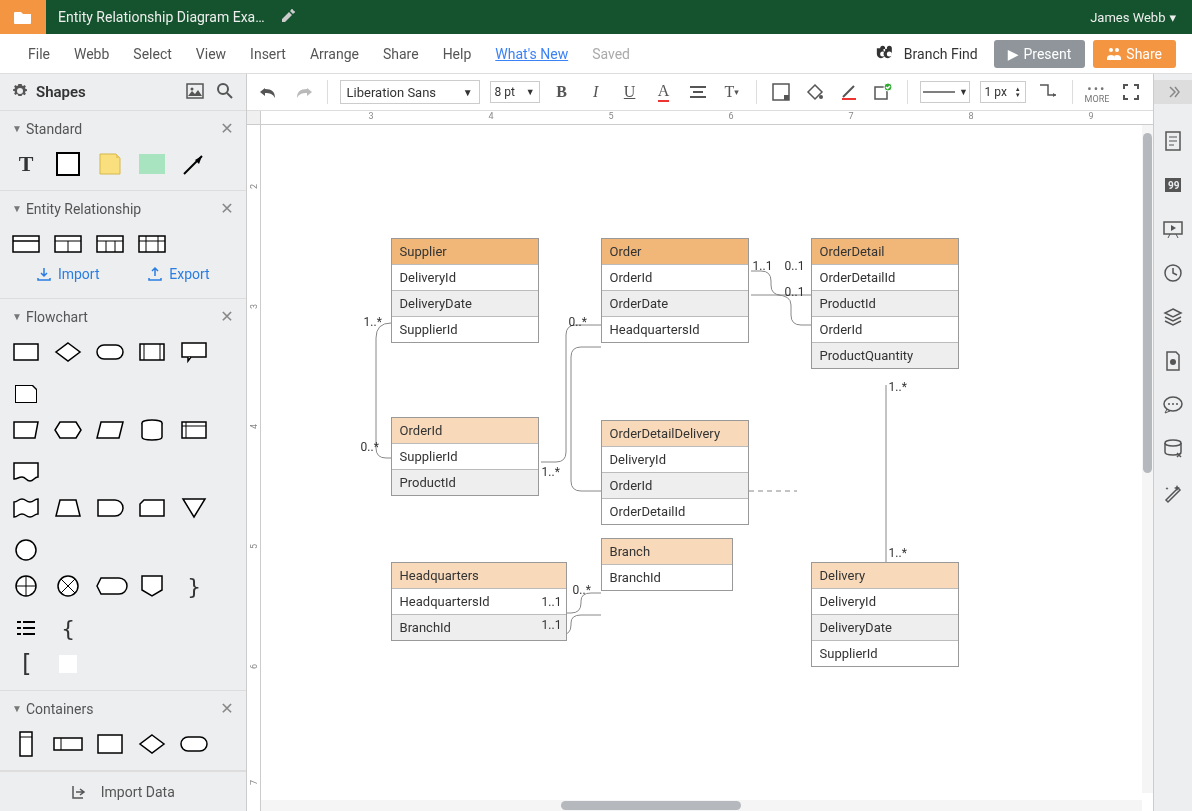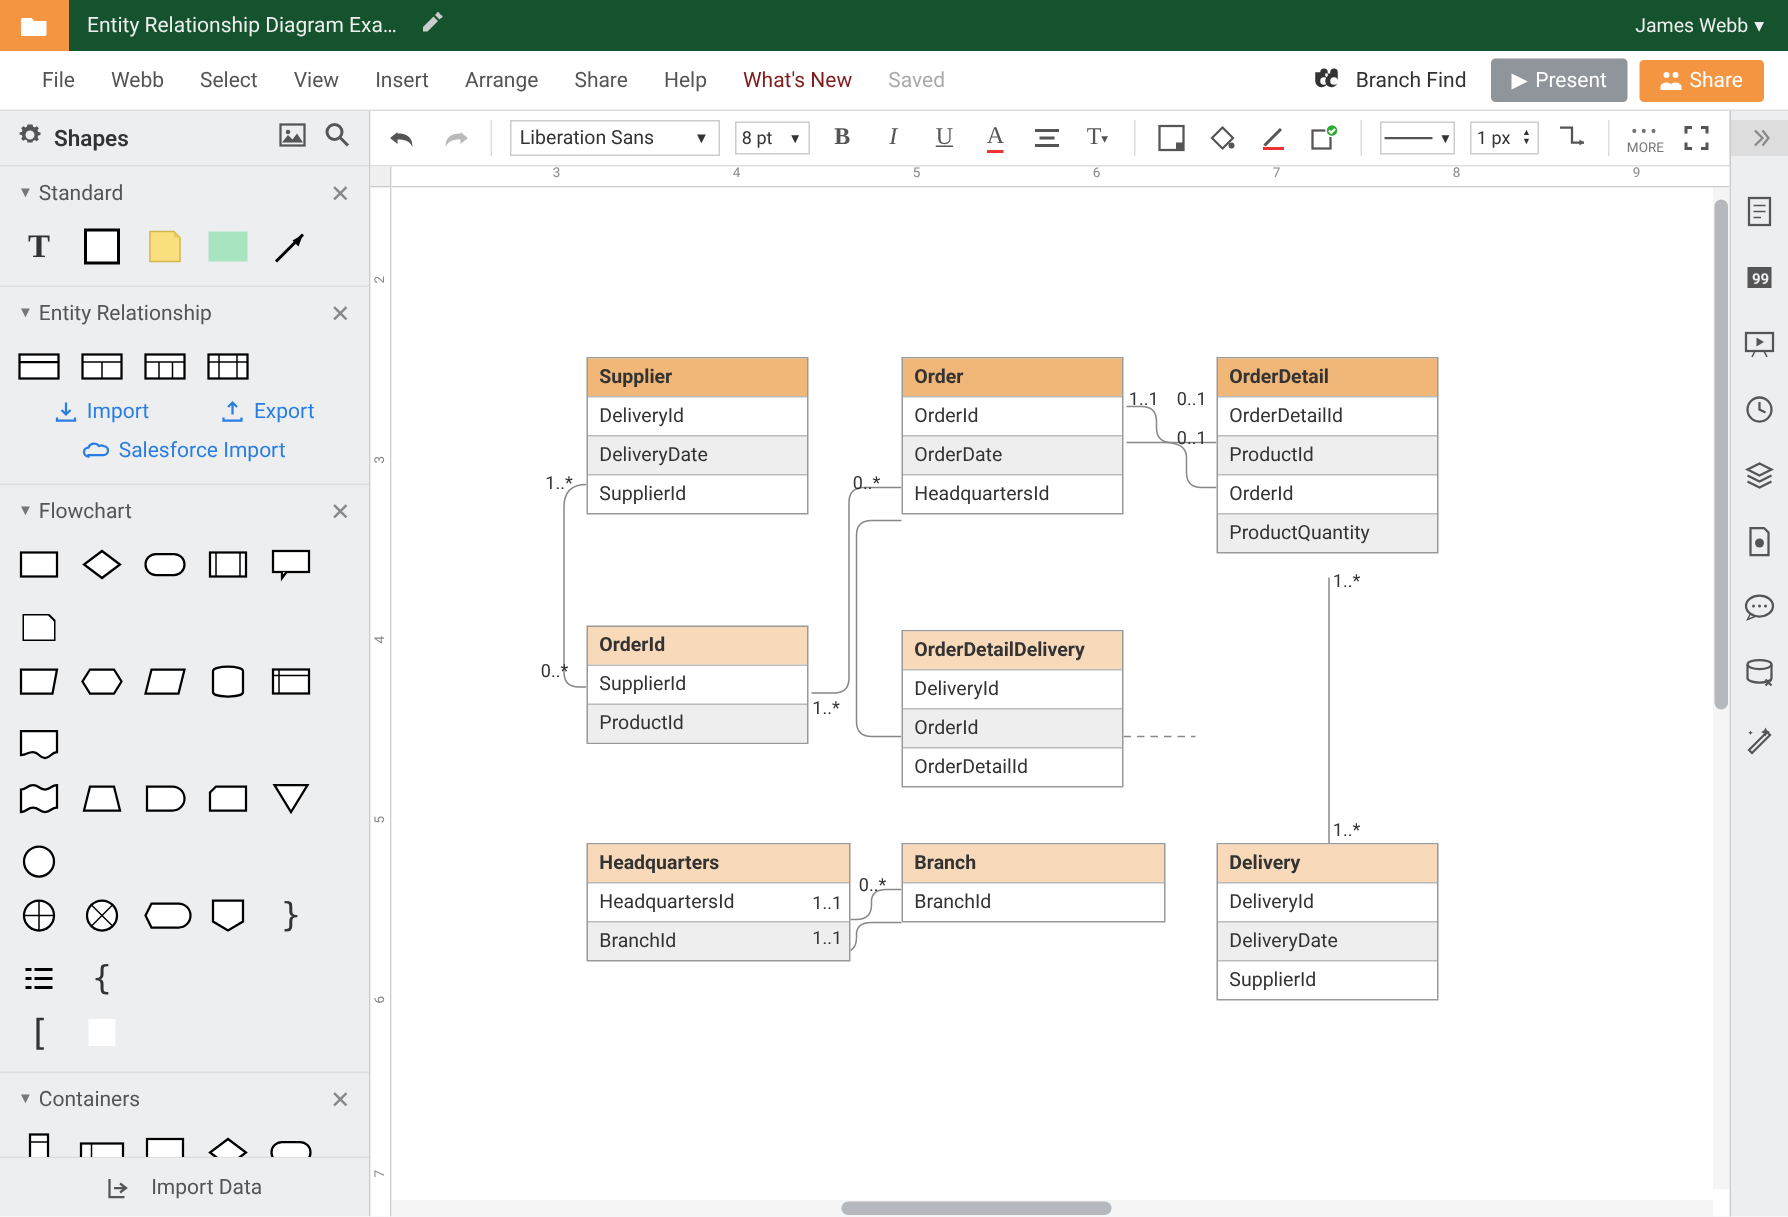--- a/index.html
+++ b/index.html
@@ -4,21 +4,21 @@
 <style>
 *{margin:0;padding:0;box-sizing:border-box;font-family:-apple-system,BlinkMacSystemFont,"Segoe UI",Roboto,sans-serif}
 body{width:1192px;height:811px;overflow:hidden;background:#fff;font-size:13px;color:#333}
 .top-bar{height:34px;background:#14532d;display:flex;align-items:center;color:#fff}
 .folder-icon{width:46px;height:34px;background:#f49542;display:flex;align-items:center;justify-content:center}
 .doc-title{padding:0 12px;font-size:14px;color:#eee}
 .pencil-icon{color:#ccc;cursor:pointer;margin-left:4px}
 .user-menu{margin-left:auto;padding:0 16px;font-size:13px;color:#eee;display:flex;align-items:center;gap:4px}
 .menu-bar{height:40px;background:#fff;display:flex;align-items:center;padding:0 16px;border-bottom:1px solid #ddd}
 .menu-item{padding:0 12px;color:#555;cursor:pointer;font-size:14px}
-.menu-item.link{color:#7f1d1d;}
+.menu-item.link{color:#3b82f6;text-decoration:underline}
 .menu-item.muted{color:#aaa}
 .menu-right{margin-left:auto;display:flex;align-items:center;gap:8px}
 .find-icon{width:20px;height:20px;color:#333}
 .feature-label{color:#333;font-size:14px;margin-right:8px}
 .btn{padding:6px 14px;border-radius:3px;font-size:14px;display:flex;align-items:center;gap:5px;cursor:pointer;border:none}
 .btn-gray{background:#8f959a;color:#fff}
 .btn-orange{background:#f49542;color:#fff}
 .main-row{display:flex;height:737px}
 .left-panel{width:268px;background:#eceef0;border-right:1px solid #ccc;display:flex;flex-direction:column}
 .shapes-header{height:37px;display:flex;align-items:center;padding:0 12px;border-bottom:1px solid #ddd}
@@ -45,21 +45,21 @@
 .px-select{width:46px;height:22px;border:1px solid #ccc;padding:0 4px;font-size:12px;background:#fff;display:flex;align-items:center;justify-content:space-between}
 .more-lbl{font-size:9px;color:#777;margin-top:-2px}
 .canvas-area{flex:1;position:relative;background:#eceef0;overflow:hidden}
 .ruler-h{position:absolute;top:0;left:14px;right:0;height:14px;background:#fff;border-bottom:1px solid #ccc;font-size:9px;color:#888}
 .ruler-h span{position:absolute;top:0}
 .ruler-v{position:absolute;top:14px;left:0;bottom:0;width:14px;background:#fff;border-right:1px solid #ccc;font-size:9px;color:#888}
 .ruler-v span{position:absolute;left:2px;transform:rotate(-90deg);transform-origin:left top}
 .ruler-corner{position:absolute;top:0;left:0;width:14px;height:14px;background:#f0f0f0;border-right:1px solid #ccc;border-bottom:1px solid #ccc}
 .paper{position:absolute;top:14px;left:14px;right:0;bottom:0;background:#fff;overflow:hidden}
 .entity{position:absolute;border:1px solid #999;background:#fff;font-size:13px}
-.entity .hdr{padding:5px 8px;font-weight:700}
+.entity .hdr{padding:5px 8px;font-weight:400}
 .entity .hdr.orange{background:#f0b779}
 .entity .hdr.peach{background:#f8dabb}
 .entity .fld{padding:5px 8px;border-top:1px solid #bbb}
 .entity .fld.odd{background:#eee}
 .card-label{position:absolute;font-size:12px;color:#333}
 .conn{position:absolute;stroke:#888;fill:none;stroke-width:1}
 .right-panel{width:42px;background:#eceef0;border-left:1px solid #ccc;display:flex;flex-direction:column;align-items:center;padding-top:6px;gap:22px}
 .right-panel .ricon{width:22px;height:22px;color:#555;cursor:pointer;display:flex;align-items:center;justify-content:center}
 .right-panel .collapse{width:100%;height:24px;background:#ddd;display:flex;align-items:center;justify-content:center;cursor:pointer;margin-bottom:4px}
 .scrollbar-v{position:absolute;right:0;top:14px;bottom:18px;width:11px;background:rgba(0,0,0,0.04)}
@@ -216,26 +216,20 @@
               </svg>
             <span>Import</span>
           </div>
           <div class="er-link">
             <svg width="16" height="14" viewBox="0 0 16 14">
                 <path fill="none" stroke="#2a7de1" stroke-width="1.5" d="M8 9V1M5 4l3-3 3 3M2 11v2h12v-2"></path>
               </svg>
             <span>Export</span>
           </div>
         </div>
-        <div class="sf-link">
-          <svg width="18" height="12" viewBox="0 0 18 12">
-              <path fill="none" stroke="#2a7de1" stroke-width="1.5" d="M4 10a3 3 0 0 1 0-6 4 4 0 0 1 7-1 3 3 0 0 1 3 0 3 3 0 0 1 0 6H4z"></path>
-            </svg>
-          <span>Salesforce Import</span>
-        </div>
       </div>
       <div class="section">
         <div class="section-hdr">
           <span class="chev">▼</span>
           <span>Flowchart</span>
           <span class="close-x">✕</span>
         </div>
         <div class="shape-row">
           <div class="shape-box">
               <svg width="26" height="18">
@@ -590,21 +584,21 @@
           <div class="hdr peach">OrderDetailDelivery</div>
           <div class="fld">DeliveryId</div>
           <div class="fld odd">OrderId</div>
           <div class="fld">OrderDetailId</div>
         </div>
         <div class="entity" style="left:130px;top:437px;width:176px">
           <div class="hdr peach">Headquarters</div>
           <div class="fld">HeadquartersId</div>
           <div class="fld odd">BranchId</div>
         </div>
-        <div class="entity" style="left:340px;top:437px;width:176px">
+        <div class="entity" style="left:340px;top:413px;width:132px">
           <div class="hdr peach">Branch</div>
           <div class="fld">BranchId</div>
         </div>
         <div class="entity" style="left:550px;top:437px;width:148px">
           <div class="hdr peach">Delivery</div>
           <div class="fld">DeliveryId</div>
           <div class="fld odd">DeliveryDate</div>
           <div class="fld">SupplierId</div>
         </div>
 

